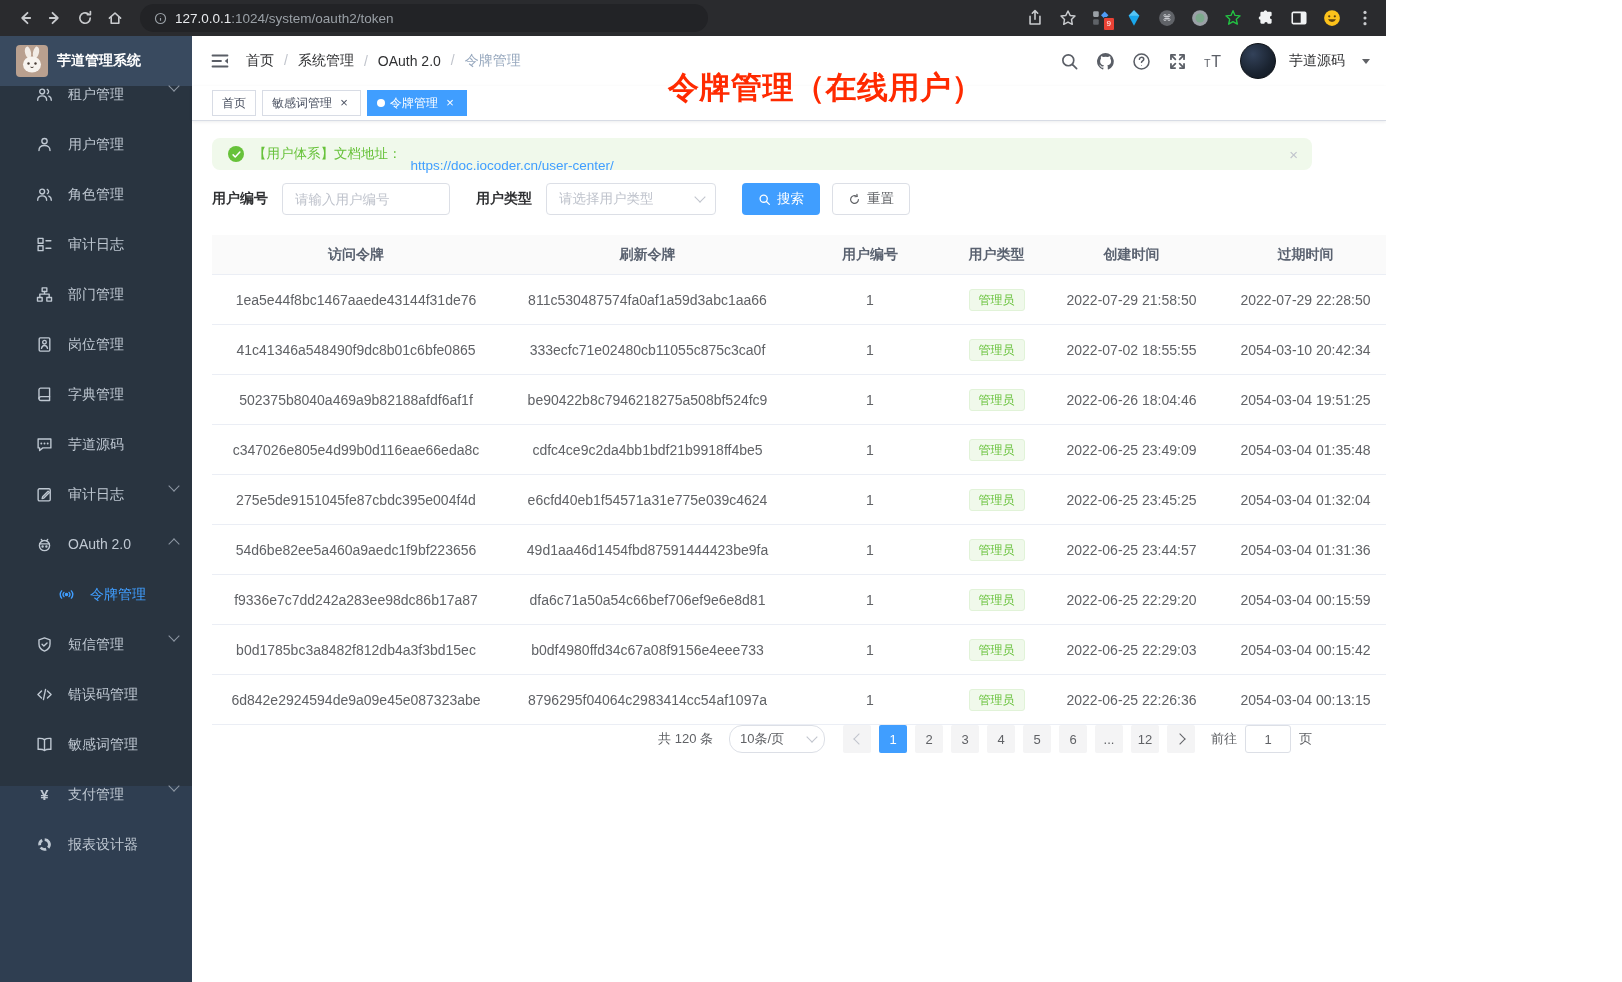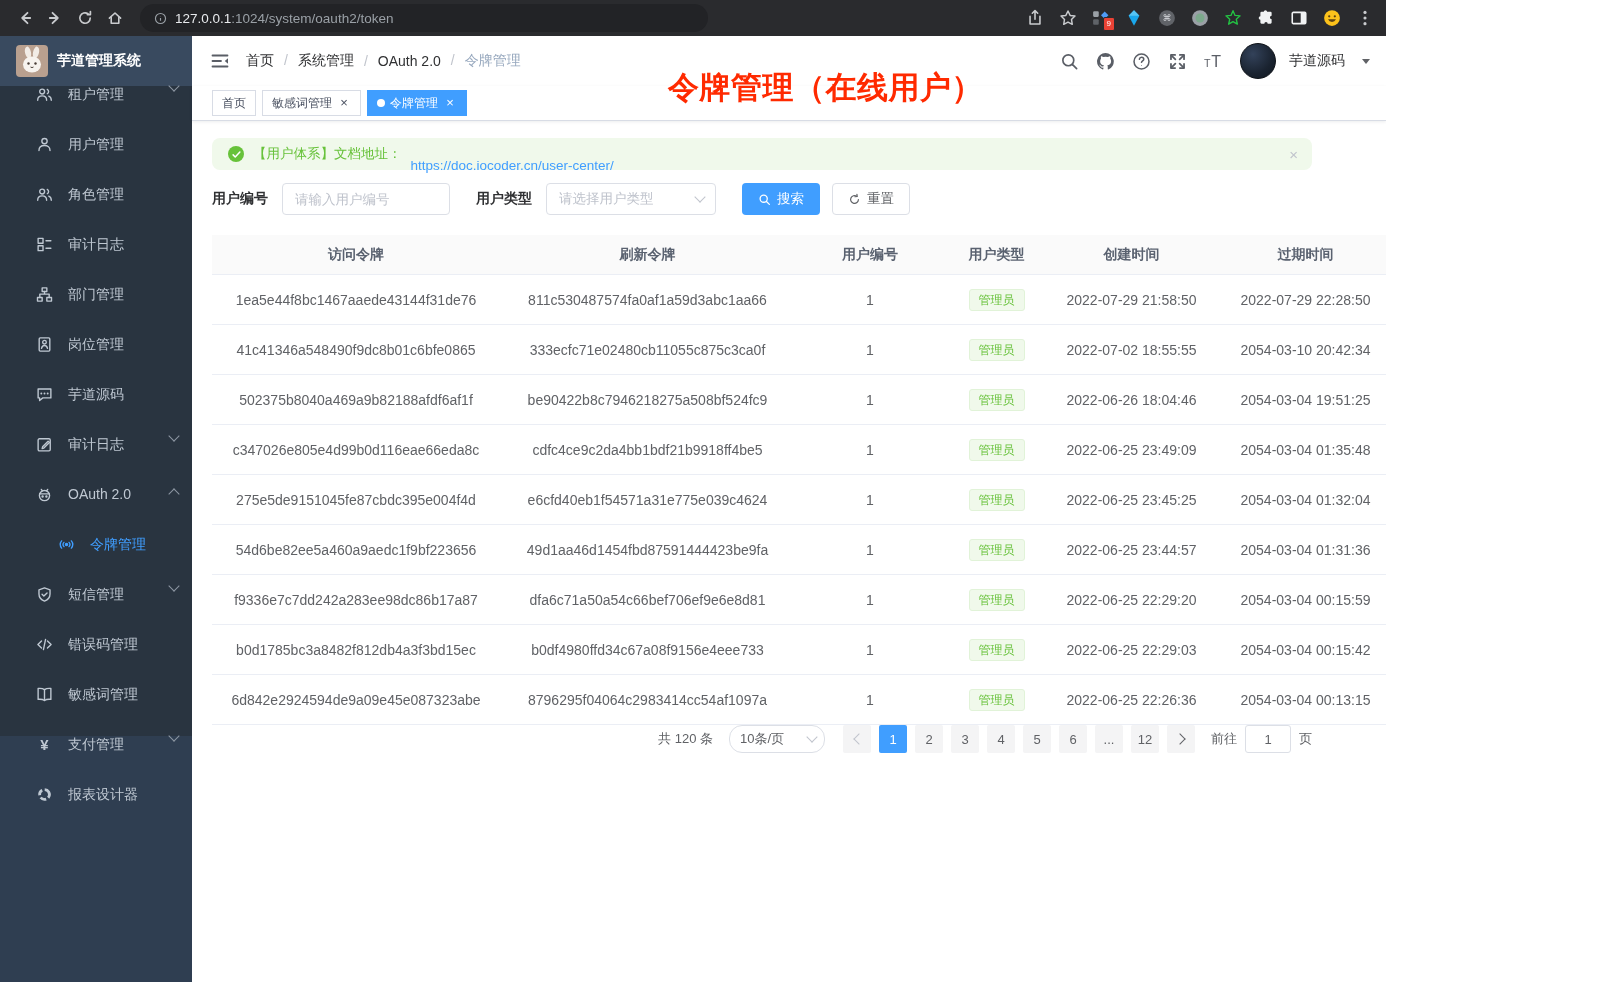--- a/index.html
+++ b/index.html
@@ -271,20 +271,30 @@
                 <circle cx="8" cy="5.8" r="1.7"></circle>
                 <path d="M5.2 11.6c.5-1.8 1.5-2.6 2.8-2.6s2.3.8 2.8 2.6"></path>
               </svg>
             </span>
           <span class="mi-label">岗位管理</span>
 
         </div>
           <div class="menu-item">
           <span class="mi-icon">
               <svg viewBox="0 0 16 16" fill="none" stroke="currentColor" stroke-width="1.3" stroke-linecap="round" stroke-linejoin="round">
+                <path d="M12.8 13.6H4.6a1.8 1.8 0 0 1-1.8-1.8V3.6A1.6 1.6 0 0 1 4.4 2h8.4v11.6z"></path>
+                <path d="M2.8 11.8A1.8 1.8 0 0 1 4.6 10h8.2"></path>
+              </svg>
+            </span>
+          <span class="mi-label">字典管理</span>
+
+        </div>
+          <div class="menu-item">
+          <span class="mi-icon">
+              <svg viewBox="0 0 16 16" fill="none" stroke="currentColor" stroke-width="1.3" stroke-linecap="round" stroke-linejoin="round">
                 <path d="M2 2.8h12v8.4H6.4l-3 2.4v-2.4H2z"></path>
                 <path d="M5 7h.01M8 7h.01M11 7h.01" stroke-width="1.8"></path>
               </svg>
             </span>
           <span class="mi-label">芋道源码</span>
 
         </div>
           <div class="menu-item arrow-down">
           <span class="mi-icon">
               <svg viewBox="0 0 16 16" fill="none" stroke="currentColor" stroke-width="1.3" stroke-linecap="round" stroke-linejoin="round">

